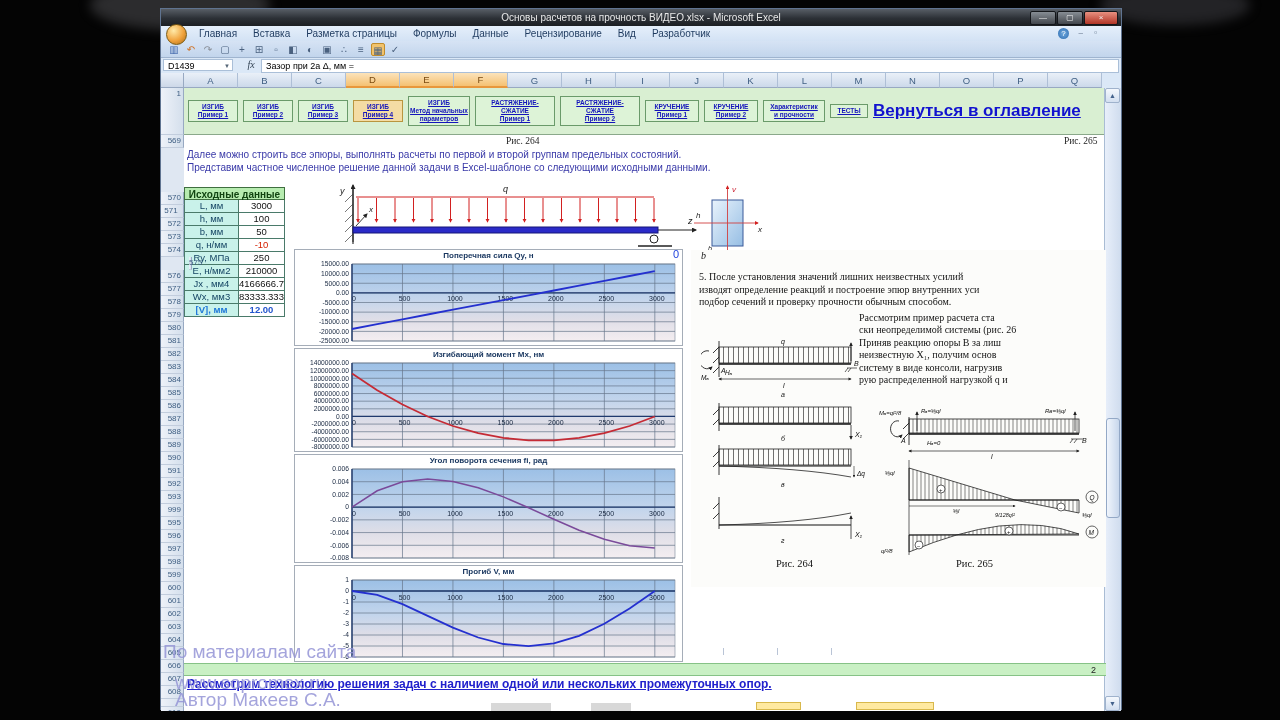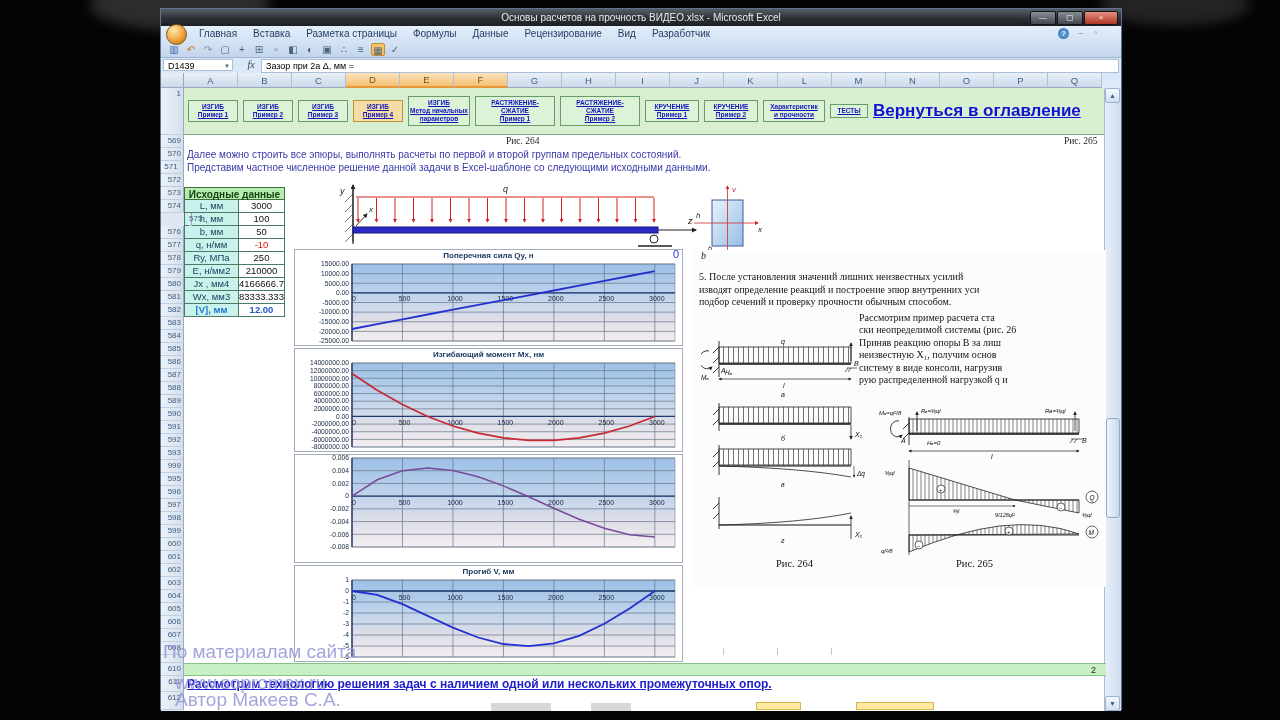--- a/index.html
+++ b/index.html
@@ -180,21 +180,21 @@
         <div class="colh">O</div>
         <div class="colh">P</div>
         <div class="colh">Q</div>
       </div>
   </div>
 
   <div class="grid">
     <div class="gutter" id="gutter">
         <div class="rowh" style="height: 47px; line-height: 12px;">1</div>
         <div class="rowh" style="height: 13px; line-height: 12px;">569</div>
-        <div class="rowh" style="height: 13px; line-height: 12px;">570</div>
+        <div class="rowh" style="height: 13px; line-height: 12px; margin-top: 44px;">570</div>
         <div class="rowh" style="height: 13px; line-height: 12px; text-align: center;">571</div>
         <div class="rowh" style="height: 13px; line-height: 12px;">572</div>
         <div class="rowh" style="height: 13px; line-height: 12px;">573</div>
         <div class="rowh" style="height: 13px; line-height: 12px;">574</div>
         <div class="rowh" style="height: 13px; line-height: 12px; margin-left: 28px;">575</div>
         <div class="rowh" style="height: 13px; line-height: 12px;">576</div>
         <div class="rowh" style="height: 13px; line-height: 12px;">577</div>
         <div class="rowh" style="height: 13px; line-height: 12px;">578</div>
         <div class="rowh" style="height: 13px; line-height: 12px;">579</div>
         <div class="rowh" style="height: 13px; line-height: 12px;">580</div>
@@ -613,21 +613,21 @@
           <line x1="57" y1="3" x2="57" y2="87" stroke="#1f3a6e" stroke-width="1.3"></line>
           <text x="59" y="64.95454545454545" text-anchor="middle" font-size="7" fill="#16263f">0</text>
           <text x="109.46875" y="64.95454545454545" text-anchor="middle" font-size="7" fill="#16263f">500</text>
           <text x="159.9375" y="64.95454545454545" text-anchor="middle" font-size="7" fill="#16263f">1000</text>
           <text x="210.40625" y="64.95454545454545" text-anchor="middle" font-size="7" fill="#16263f">1500</text>
           <text x="260.875" y="64.95454545454545" text-anchor="middle" font-size="7" fill="#16263f">2000</text>
           <text x="311.34375" y="64.95454545454545" text-anchor="middle" font-size="7" fill="#16263f">2500</text>
           <text x="361.8125" y="64.95454545454545" text-anchor="middle" font-size="7" fill="#16263f">3000</text>
           <polyline fill="none" stroke="#c52b35" stroke-width="1.8" points="57.0,13.5 82.2,30.2 107.5,44.5 132.7,56.5 157.9,66.0 183.2,73.2 208.4,77.9 233.6,80.3 258.9,80.3 284.1,77.9 309.3,73.2 334.6,66.0 359.8,56.5"></polyline>
         </svg></div>
-      <div class="chart" style="left: 133px; top: 366px; width: 389px; height: 109px;"><svg width="387" height="96">
+      <div class="chart" style="left: 133px; top: 366px; width: 389px; height: 109px;"><div class="ctitle">Угол поворота сечения fi, рад</div><svg width="387" height="96">
           <defs>
             <linearGradient id="cg2" x1="0" y1="0" x2="0" y2="1">
               <stop offset="0" stop-color="#9cc0e6"></stop>
               <stop offset="0.45" stop-color="#c3d5ec"></stop>
               <stop offset="0.72" stop-color="#dfdee7"></stop>
               <stop offset="1" stop-color="#f4eef1"></stop>
             </linearGradient>
           </defs>
           <rect x="57" y="3" width="323" height="89" fill="url(#cg2)" stroke="#7b8698" stroke-width="0.6"></rect>
           <line x1="57" y1="3" x2="380" y2="3" stroke="#66758a" stroke-width="0.7"></line>

